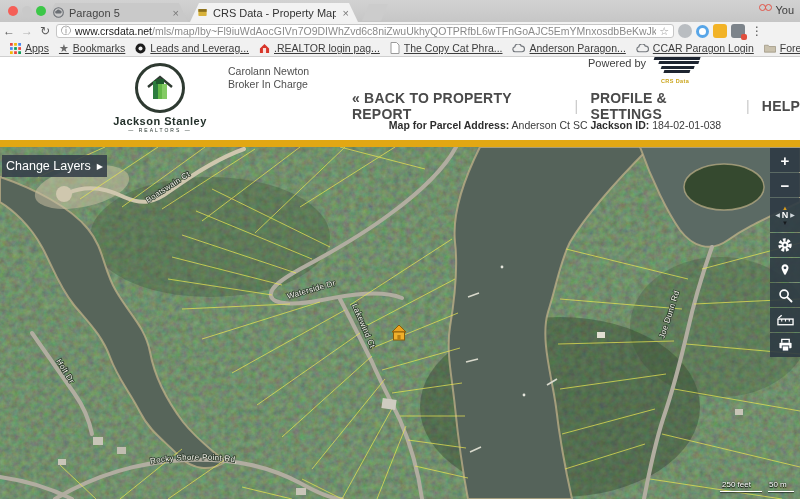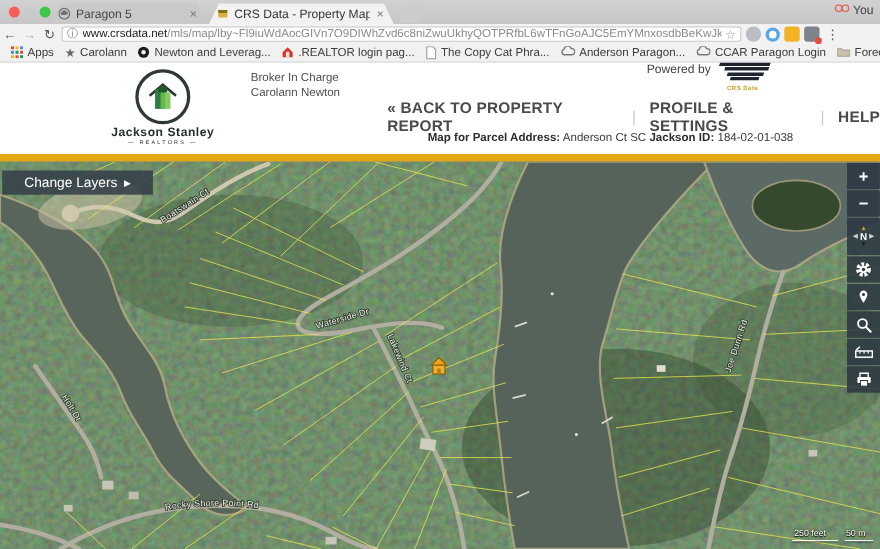--- a/index.html
+++ b/index.html
@@ -36,26 +36,26 @@
   #urltext { font-size:10.5px; white-space:nowrap; overflow:hidden; flex:1; }
   #urltext .domain { color:#1b1b1b; }
   #urltext .path { color:#8a8a8a; }
   #urlbox .star { font-size:11px; color:#9a9a9a; flex:0 0 auto; margin-left:3px; }
   .ext { width:14px; height:14px; margin-left:4px; border-radius:3px; position:relative; flex:0 0 auto; }
   #menu3 { font-size:12px; color:#555; margin:0 6px 0 6px; }
 
   #bookmarksbar { position:absolute; top:40px; left:0; width:800px; height:17px;
     background:#f1f1f1; border-bottom:1px solid #cfcfcf; display:flex; align-items:center;
     font-size:10.5px; color:#3c3c3c; }
-  .bm { display:flex; align-items:flex-start; gap:4px; margin-left:10px; white-space:nowrap; }
+  .bm { display:flex; align-items:center; gap:4px; margin-left:10px; white-space:nowrap;text-decoration:underline; }
   .bm svg { display:block; }
 
   
   #siteheader { position:absolute; top:57px; left:0; width:800px; height:83px; background:#fff; }
-  #logo { position:absolute; left:92px; top:6px; width:112px; text-align:center; }
+  #logo { position:absolute; left:104px; top:6px; width:112px; text-align:center; }
   #logo .ring { width:50px; height:50px; border:3px solid #2e3a31; border-radius:50%;
     margin:0 auto; display:flex; align-items:center; justify-content:center; background:#fff; }
   #logo .brandname { font-size:11px; font-weight:bold; color:#23302a; letter-spacing:.5px; margin-top:2px; }
   #logo .brandsub { font-size:5px; color:#23302a; letter-spacing:2px; }
   #contact { position:absolute; left:228px; top:8px; font-size:10.5px; color:#4f4f4f; line-height:13px; }
   #mainnav { position:absolute; left:352px; top:33px; display:flex; align-items:center;
     font-size:14px; font-weight:bold; color:#4a4a4a; letter-spacing:.2px; }
   #mainnav .sep { color:#c8c8c8; font-weight:normal; margin:0 12px; }
   #powered { position:absolute; left:588px; top:0; display:flex; align-items:flex-start; gap:6px;
     font-size:11px; color:#3f3f3f; }
@@ -64,21 +64,21 @@
     transform:skewX(-18deg); }
   #crslogo .stripes i { display:block; height:3px; background:#1d2430; }
   #crslogo .crstext { font-size:5.5px; font-weight:bold; color:#caa41a; letter-spacing:.4px; }
   #parcelline { position:absolute; left:340px; top:62px; width:430px; text-align:center;
     font-size:10.5px; color:#3a3a3a; white-space:nowrap; }
   #parcelline b { color:#2d2d2d; }
   #accentbar { position:absolute; top:140px; left:0; width:800px; height:7px; background:#e2a713; }
 
   
   #map { position:absolute; top:147px; left:0; width:800px; height:352px; overflow:hidden; background:#31462f; }
-  #changelayers { position:absolute; left:2px; top:8px; height:22px; padding:0 20px;
+  #changelayers { position:absolute; left:2px; top:8px; height:22px; padding:0 4px;
     background:rgba(52,63,73,.88); color:#fff; font-size:12.5px; display:flex; align-items:center; gap:6px; }
   #changelayers .arrow { font-size:8px; }
   #maptools { position:absolute; right:0; top:1px; width:30px; display:flex; flex-direction:column; gap:1px; }
   .mtbtn { width:30px; height:24px; background:rgba(45,58,68,.9); color:#fff;
     display:flex; align-items:center; justify-content:center; font-size:15px; font-weight:bold; }
   .mtbtn svg { display:block; }
   #compassbtn { height:34px; flex-direction:column; gap:0; line-height:1; }
   #compassbtn .up { color:#d99c1d; font-size:6px; }
   #compassbtn .row { display:flex; align-items:center; gap:2px; font-size:9px; }
   #compassbtn .lr { font-size:6px; color:#cfd6da; }
@@ -153,28 +153,28 @@
           <rect x="4.5" y="4.5" width="3" height="3" fill="#109d58"></rect>
           <rect x="9" y="4.5" width="3" height="3" fill="#e8453c"></rect>
         <rect x="0" y="9" width="3" height="3" fill="#f3b607"></rect>
           <rect x="4.5" y="9" width="3" height="3" fill="#e8453c"></rect>
           <rect x="9" y="9" width="3" height="3" fill="#109d58"></rect>
       </svg>
       <span>Apps</span>
     </span>
     <span class="bm">
       <span style="color:#6a6a6a;font-size:11px;">★</span>
-      <span>Carolann</span>
+      <span>Bookmarks</span>
     </span>
     <span class="bm">
       <svg width="11" height="11" viewBox="0 0 12 12">
           <circle cx="6" cy="6" r="5.5" fill="#1c1c1c"></circle>
           <circle cx="6" cy="6" r="2.2" fill="#f1f1f1"></circle>
         </svg>
-      <span>Newton and Leverag...</span>
+      <span>Leads and Leverag...</span>
     </span>
     <span class="bm">
       <svg width="11" height="11" viewBox="0 0 12 12">
           <path d="M1 6 6 1l5 5v5H1z" fill="#d8362a"></path>
           <rect x="4.3" y="5.5" width="3.4" height="5.5" fill="#fff" opacity=".85"></rect>
         </svg>
       <span>.REALTOR login pag...</span>
     </span>
     <span class="bm">
       <svg width="10" height="12" viewBox="0 0 10 12">
@@ -211,22 +211,22 @@
         <path d="M5 16 17 6l12 10" fill="none" stroke="#2e3a31" stroke-width="2.4"></path>
         <rect x="10" y="10" width="9" height="18" fill="#2c7d3f"></rect>
         <rect x="15" y="13" width="9" height="15" fill="#6fc24a" opacity=".85"></rect>
         <rect x="13" y="8" width="8" height="5" fill="#1f5a2e"></rect>
       </svg>
     </div>
     <div class="brandname">Jackson Stanley</div>
     <div class="brandsub">— REALTORS —</div>
   </div>
   <div id="contact">
+    <div>Carolann Newton</div>
     <div>Broker In Charge</div>
-    <div>Carolann Newton</div>
   </div>
   <div id="mainnav">
     <span>« BACK TO PROPERTY REPORT</span>
     <span class="sep">|</span>
     <span>PROFILE &amp; SETTINGS</span>
     <span class="sep">|</span>
     <span>HELP</span>
   </div>
   <div id="powered">
     <span>Powered by</span>

